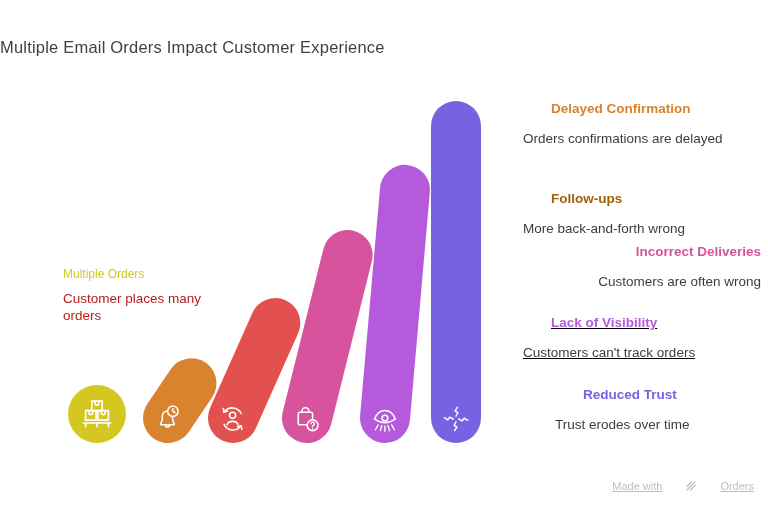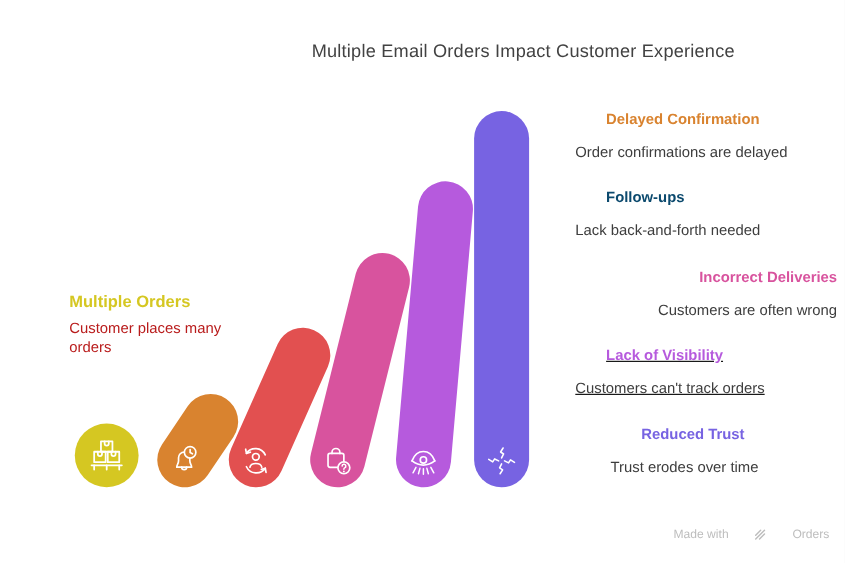--- a/index.html
+++ b/index.html
@@ -2,26 +2,26 @@
 <html><head>
 <meta charset="utf-8">
 <style>
   html,body{margin:0;padding:0;background:#f4f4f4;}
   .canvas{
     position:relative;width:768px;height:512px;background:#ffffff;
     font-family:"Liberation Sans","DejaVu Sans",sans-serif;overflow:hidden;
     margin:0 auto;
   }
   .title{
-    position:absolute;top:38px;left:0;width:668px;text-align:right;
+    position:absolute;top:38px;left:0;width:668px;text-align:left;
     font-size:16.5px;font-weight:500;color:#424242;letter-spacing:.2px;
   }
   
   .source-text{position:absolute;left:63px;top:266px;width:172px;}
-  .source-heading{font-size:15px;font-weight:700;line-height:17px;}
+  .source-heading{font-size:12px;font-weight:400;line-height:17px;}
   .source-desc{margin-top:7px;font-size:13.5px;color:#b91c1c;line-height:17px;}
   .source-circle{
     position:absolute;left:68px;top:385px;width:58px;height:58px;border-radius:50%;
     display:flex;align-items:center;justify-content:center;
   }
   
   .bar{position:absolute;width:50px;border-radius:25px;}
   .bar-icon{position:absolute;left:7px;bottom:6px;width:36px;height:36px;}
   .bar1{left:143px;top:351px;height:92px; transform:rotate(34deg);transform-origin:25px 67px;}
   .bar1 .bar-icon{transform:rotate(-34deg);}
@@ -33,21 +33,21 @@
   .bar4 .bar-icon{transform:rotate(-5deg);}
   .bar5{left:431px;top:101px;height:342px;}
   
   .stage-item{position:absolute;left:523px;width:238px;}
   .stage-item .stage-heading{font-size:13.5px;font-weight:700;line-height:16px;padding-left:28px;}
   .stage-item .stage-desc{margin-top:13px;font-size:13.5px;color:#3d3d3d;line-height:17px;}
   .si1{top:101px;} .si2{top:172px;} .si3{top:244px;text-align:right;} .si4{top:315px;text-decoration:underline;} .si5{top:387px;margin-left:32px;}
   
   .footer{
     position:absolute;right:14px;bottom:20px;display:flex;align-items:center;gap:23px;
-    font-size:11px;color:#bdbdbd;
+    font-size:11px;color:#bdbdbd;text-decoration:underline;
   }
   svg.icon{display:block;}
   svg .ko{fill:var(--c,#999);}
 </style>
 </head>
 <body>
 
 <div class="canvas">
 
   <div class="title">Multiple Email Orders Impact Customer Experience</div>
@@ -113,25 +113,25 @@
     <svg class="bar-icon icon" viewBox="0 0 40 40" fill="none" stroke="#ffffff" stroke-width="1.6" stroke-linecap="round" stroke-linejoin="round">
       <path d="M20 17 L22 13 L19 11 L21.5 7"></path>
       <path d="M23 20 L27 22 L29 19 L33 21.5"></path>
       <path d="M20 23 L18 27 L21 29 L18.5 33"></path>
       <path d="M17 20 L13 18 L11 21 L7 18.5"></path>
     </svg>
   </div>
 
   <div class="stage-item si1">
     <div class="stage-heading" style="color: rgb(217, 131, 47);">Delayed Confirmation</div>
-    <div class="stage-desc">Order confirmations are delayed</div>
+    <div class="stage-desc">Orders confirmations are delayed</div>
   </div>
   <div class="stage-item si2">
-    <div class="stage-heading" style="color: #0c4a6e;">Follow-ups</div>
-    <div class="stage-desc">Lack back-and-forth needed</div>
+    <div class="stage-heading" style="color: #a16207; margin-top: 19px;">Follow-ups</div>
+    <div class="stage-desc">More back-and-forth wrong</div>
   </div>
   <div class="stage-item si3">
     <div class="stage-heading" style="color: rgb(216, 83, 158);">Incorrect Deliveries</div>
     <div class="stage-desc">Customers are often wrong</div>
   </div>
   <div class="stage-item si4">
     <div class="stage-heading" style="color: rgb(182, 90, 221);">Lack of Visibility</div>
     <div class="stage-desc">Customers can't track orders</div>
   </div>
   <div class="stage-item si5">

